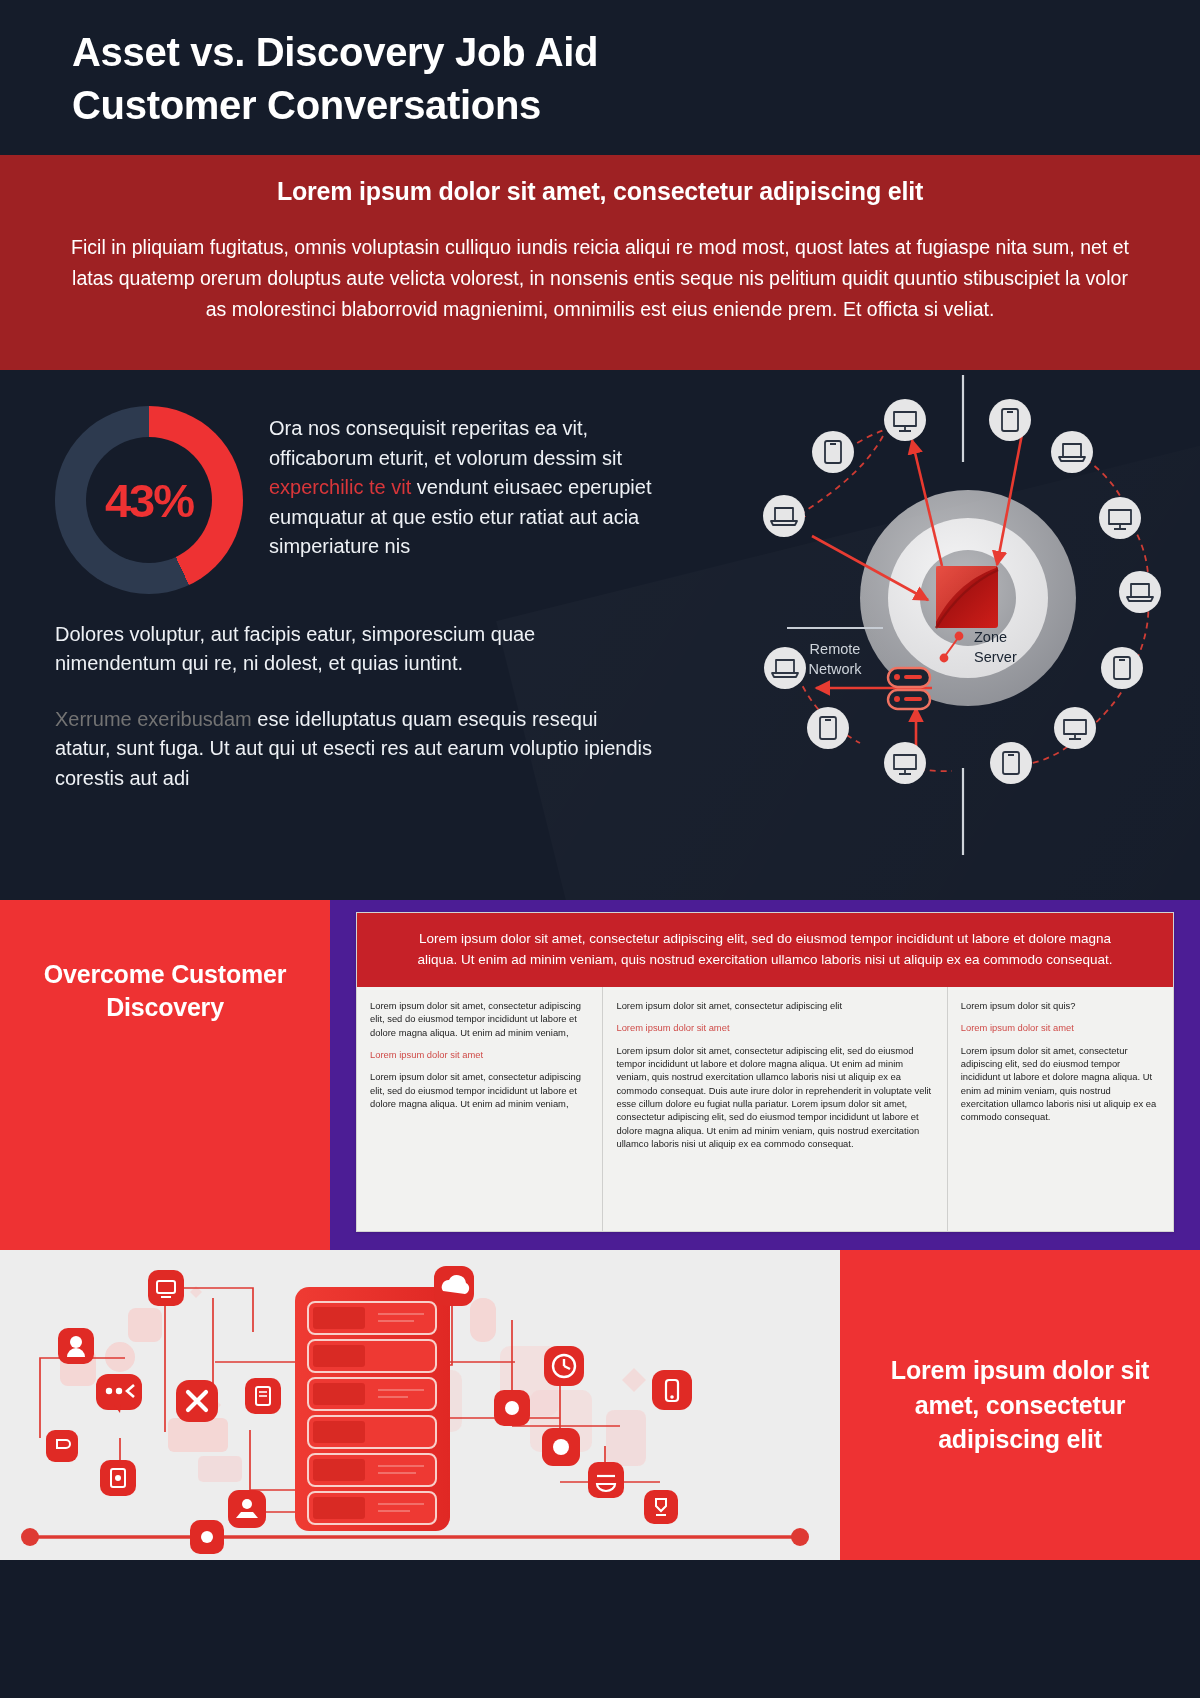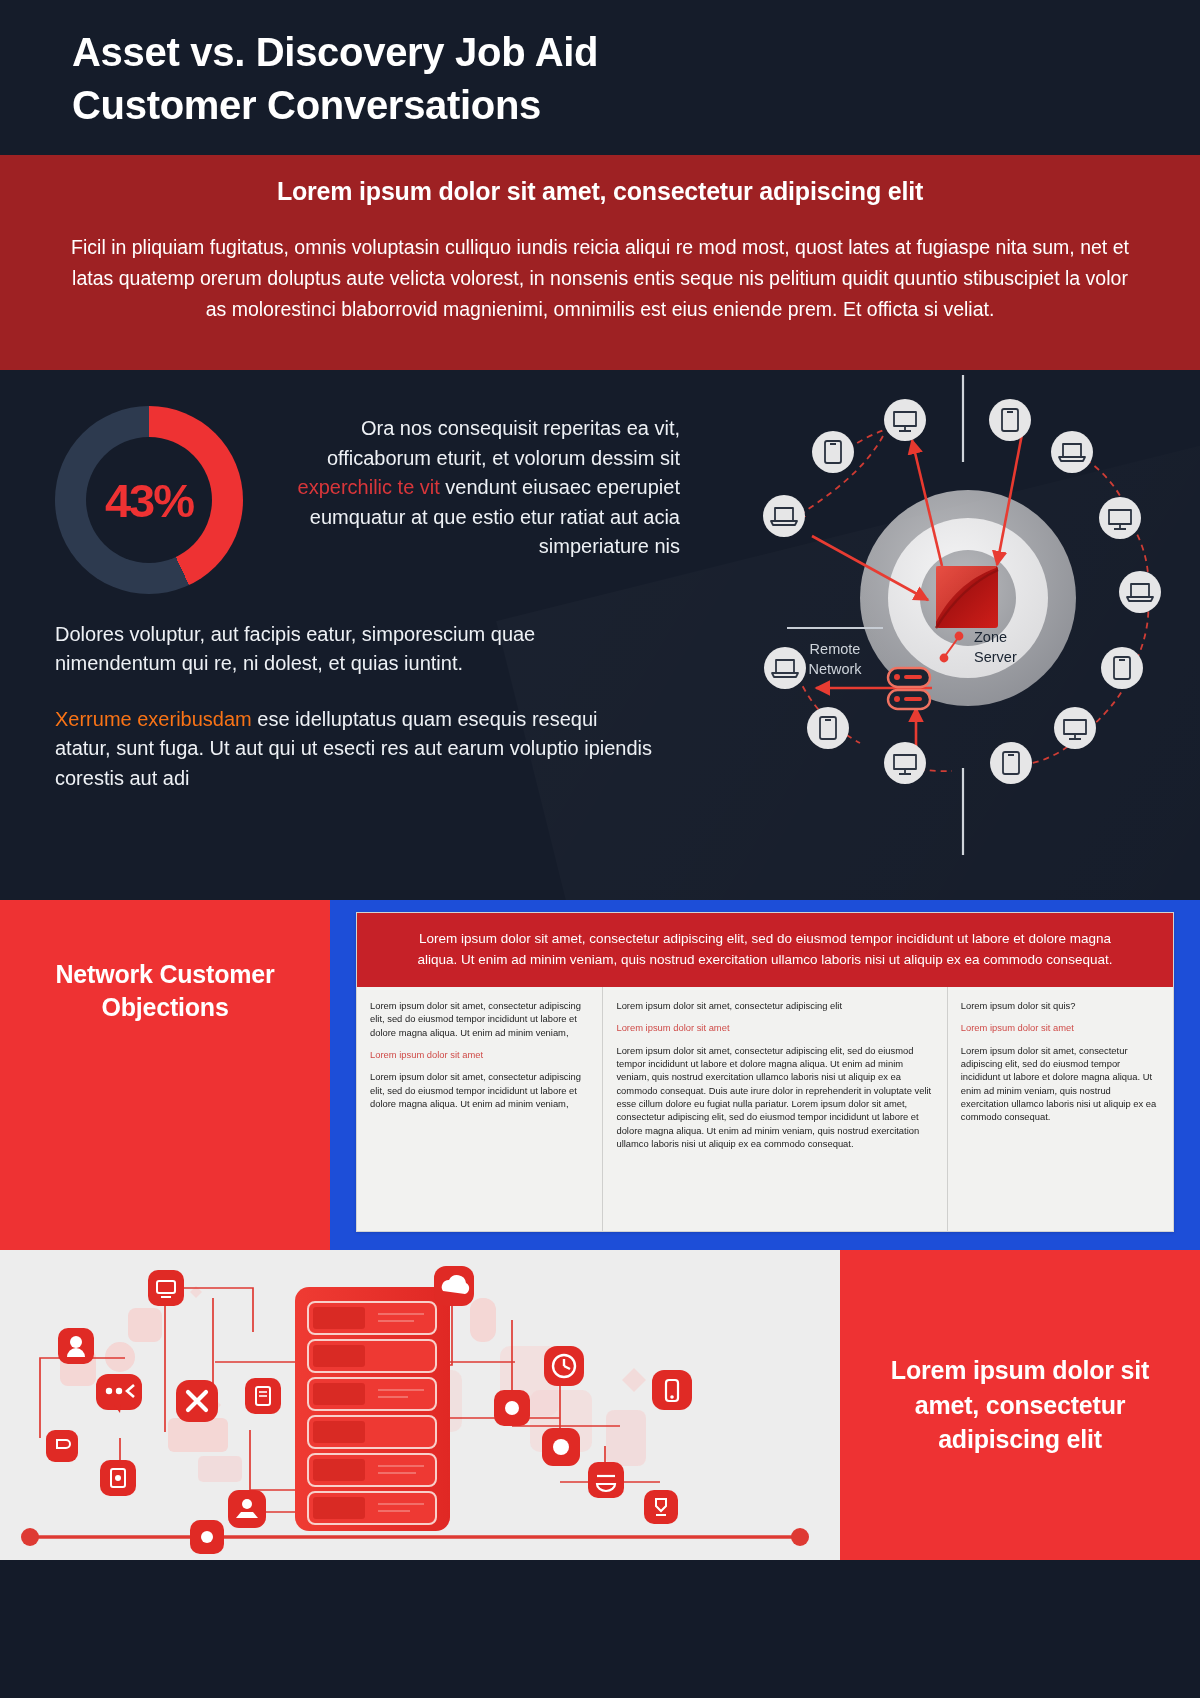--- a/index.html
+++ b/index.html
@@ -99,24 +99,23 @@
     font-size: 47px;
     font-weight: bold;
     letter-spacing: -2px;
   }
   .side-para {
     color: #eef1f5;
     font-size: 20px;
     line-height: 1.48;
     padding-top: 14px;
     flex: 1;
-    text-align: right;
   }
   .accent-red { color: #d9363a; }
-  .accent-red2 { color: #f97316; }
+  .accent-red2 { color: #737373; }
   .para {
     color: #eef1f5;
     font-size: 20px;
     line-height: 1.47;
     margin-top: 26px;
     max-width: 600px;
   }
 
   
   .mid-right {
@@ -148,21 +147,21 @@
     letter-spacing: -0.2px;
   }
   .obj-left p {
     margin-top: 30px;
     font-size: 19.5px;
     line-height: 1.49;
     color: #fdf0f0;
   }
   .obj-right {
     flex: 1;
-    background: #1d4ed8;
+    background: #4c1d95;
     padding: 12px 26px 18px 26px;
     position: relative;
   }
   .card {
     background: #f2f2f0;
     border: 1px solid #d4d4d2;
     height: 100%;
     display: flex;
     flex-direction: column;
     box-shadow: 0 1px 3px rgba(0,0,0,0.14);
@@ -414,21 +413,21 @@
               <circle cx="0" cy="0" r="21" fill="#e6e6e7"></circle>
               <path fill="none" stroke="#2a3240" stroke-width="1.8" stroke-linejoin="round" d="M-6,-11 h12 a2,2 0 0 1 2,2 v18 a2,2 0 0 1 -2,2 h-12 a2,2 0 0 1 -2,-2 v-18 a2,2 0 0 1 2,-2 z M-3,-8 h6"></path>
             </g>
           </g>
       </svg>
     </div>
   </div>
 
   <div class="obj-row">
     <div class="obj-left">
-      <h2>Network Customer Objections</h2>
+      <h2>Overcome Customer Discovery</h2>
     </div>
     <div class="obj-right">
       <div class="card">
         <div class="card-head">Lorem ipsum dolor sit amet, consectetur adipiscing elit, sed do eiusmod tempor incididunt ut labore et dolore magna aliqua. Ut enim ad minim veniam, quis nostrud exercitation ullamco laboris nisi ut aliquip ex ea commodo consequat.</div>
         <div class="card-cols">
           <div class="col c1">
             <div class="lead">Lorem ipsum dolor sit amet, consectetur adipiscing elit, sed do eiusmod tempor incididunt ut labore et dolore magna aliqua. Ut enim ad minim veniam,</div>
             <div class="sub">Lorem ipsum dolor sit amet</div>
             <div class="body">Lorem ipsum dolor sit amet, consectetur adipiscing elit, sed do eiusmod tempor incididunt ut labore et dolore magna aliqua. Ut enim ad minim veniam,</div>
           </div>

